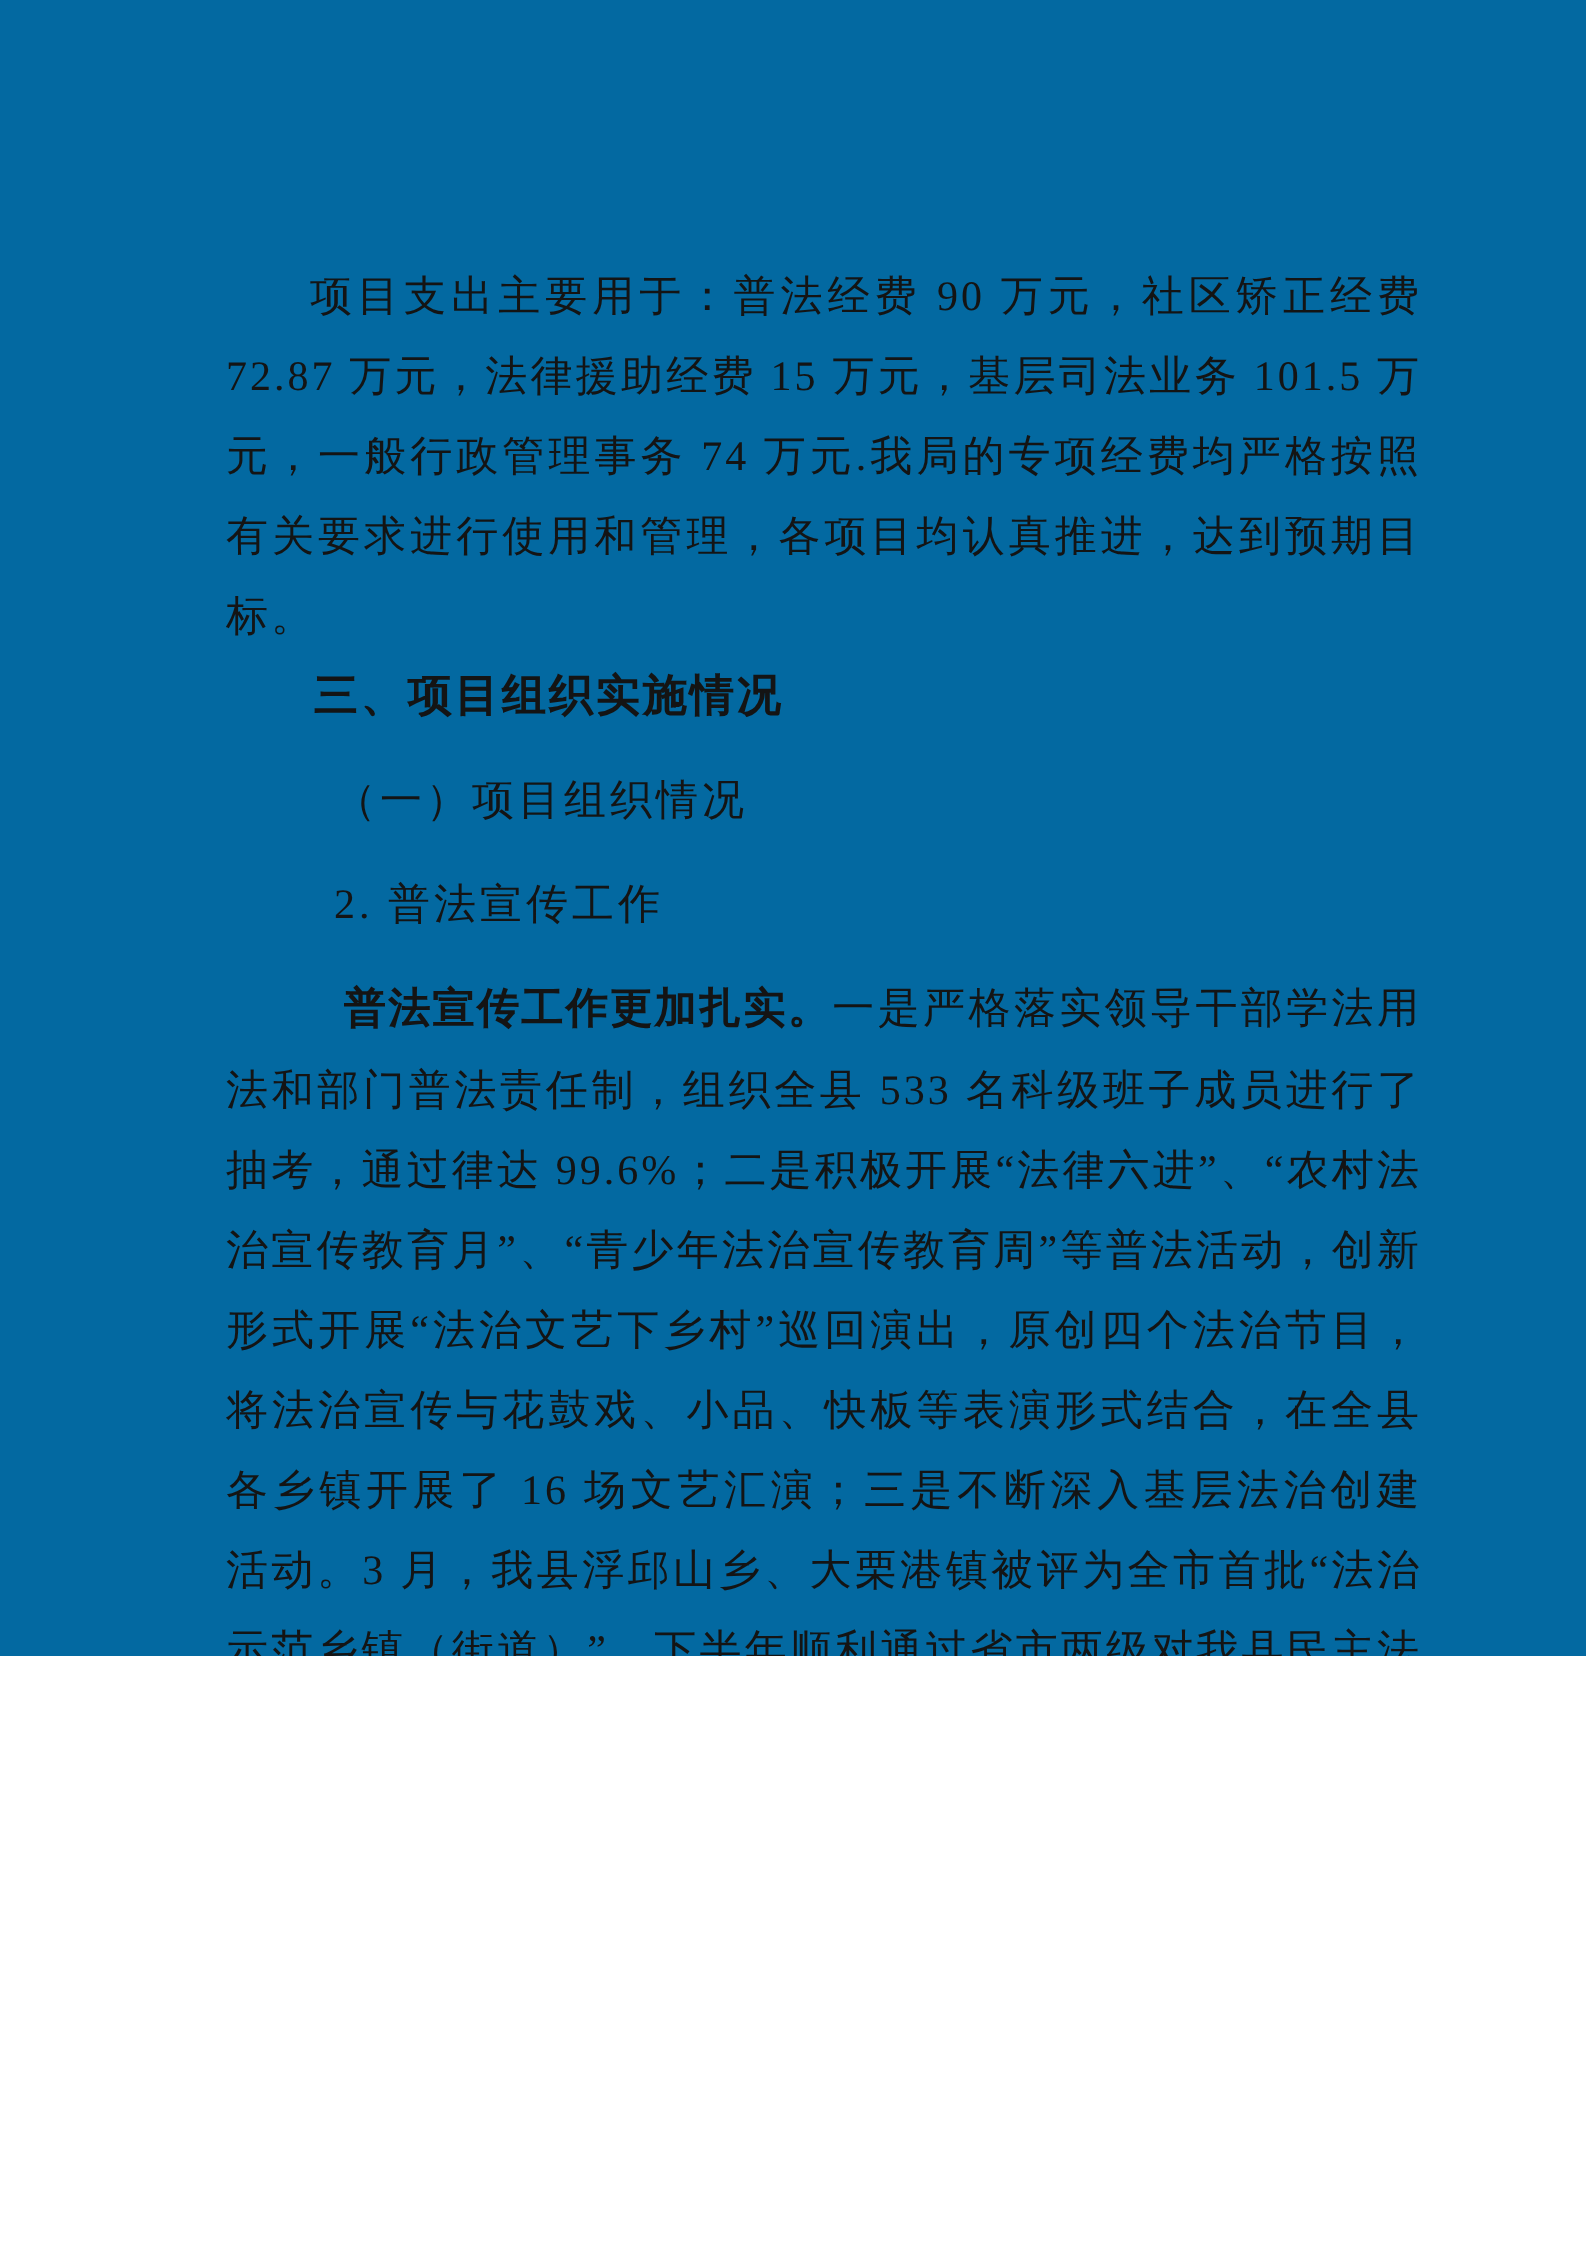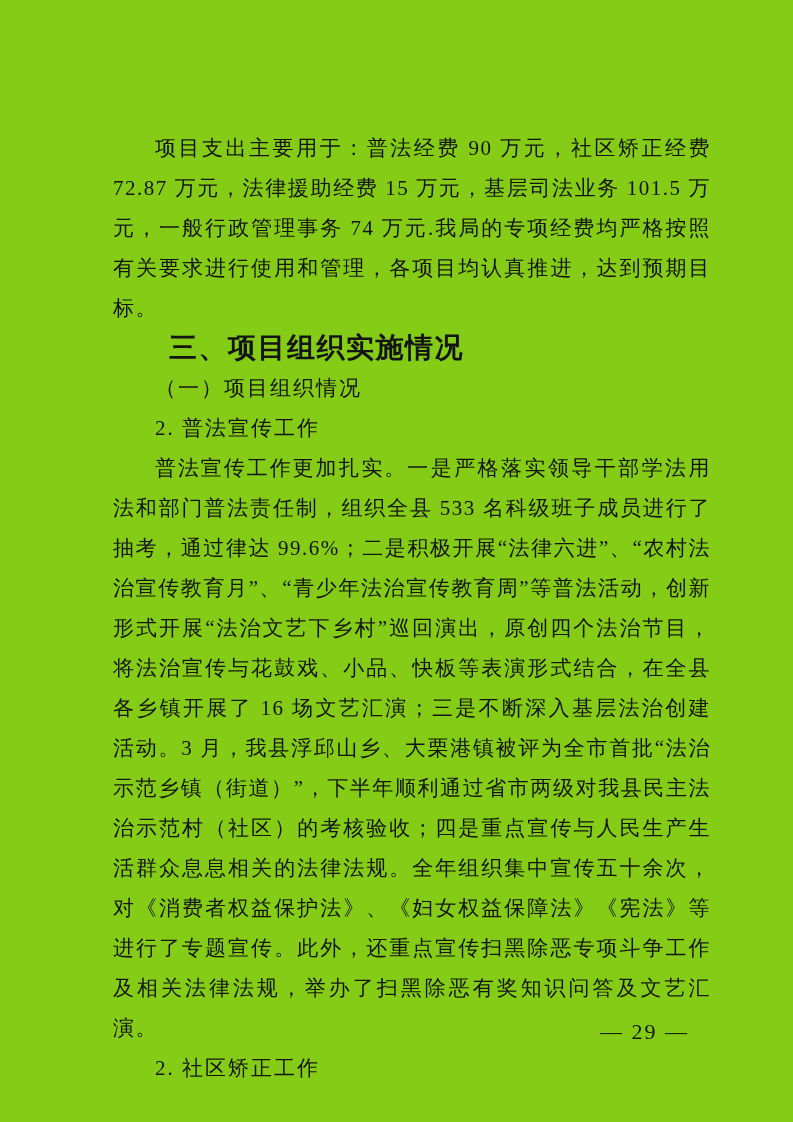--- a/index.html
+++ b/index.html
@@ -3,22 +3,22 @@
 <meta charset="utf-8">
 <style>
   html, body {
     margin: 0;
     padding: 0;
     background: #ffffff;
   }
   .page {
     position: relative;
     width: 793px;
-    height: 1122px;
-    background: #84cc16;
+    height: 828px;
+    background: #0369a1;
     color: #141414;
     font-family: "Liberation Serif", serif;
     overflow: hidden;
   }
   .content {
     position: absolute;
     left: 113px;
     top: 128px;
     width: 598px;
   }
@@ -27,37 +27,38 @@
     font-size: 21px;
     line-height: 40px;
     letter-spacing: 1.5px;
     text-align: justify;
     text-indent: 2em;
   }
   .h-section {
     margin: 0;
     font-family: "Liberation Sans", sans-serif;
     font-weight: 700;
-    font-size: 28px;
+    font-size: 22px;
     line-height: 40px;
     letter-spacing: 1.5px;
     text-indent: 2em;
   }
   .h-kaiti {
-    margin: 0;
+    margin: 12px;
     font-size: 21px;
     line-height: 40px;
     letter-spacing: 2px;
     text-indent: 2em;
     font-weight: 400;
   }
   .lead-bold {
     font-family: "Liberation Sans", sans-serif;
-    font-weight: 400;
+    font-weight: 700;
     letter-spacing: 1px;
+    margin-left: 17px;
   }
   .footer-pagenum {
     position: absolute;
     top: 1020px;
     right: 104px;
     font-size: 22px;
     line-height: 24px;
     letter-spacing: 2px;
     color: #141414;
   }

